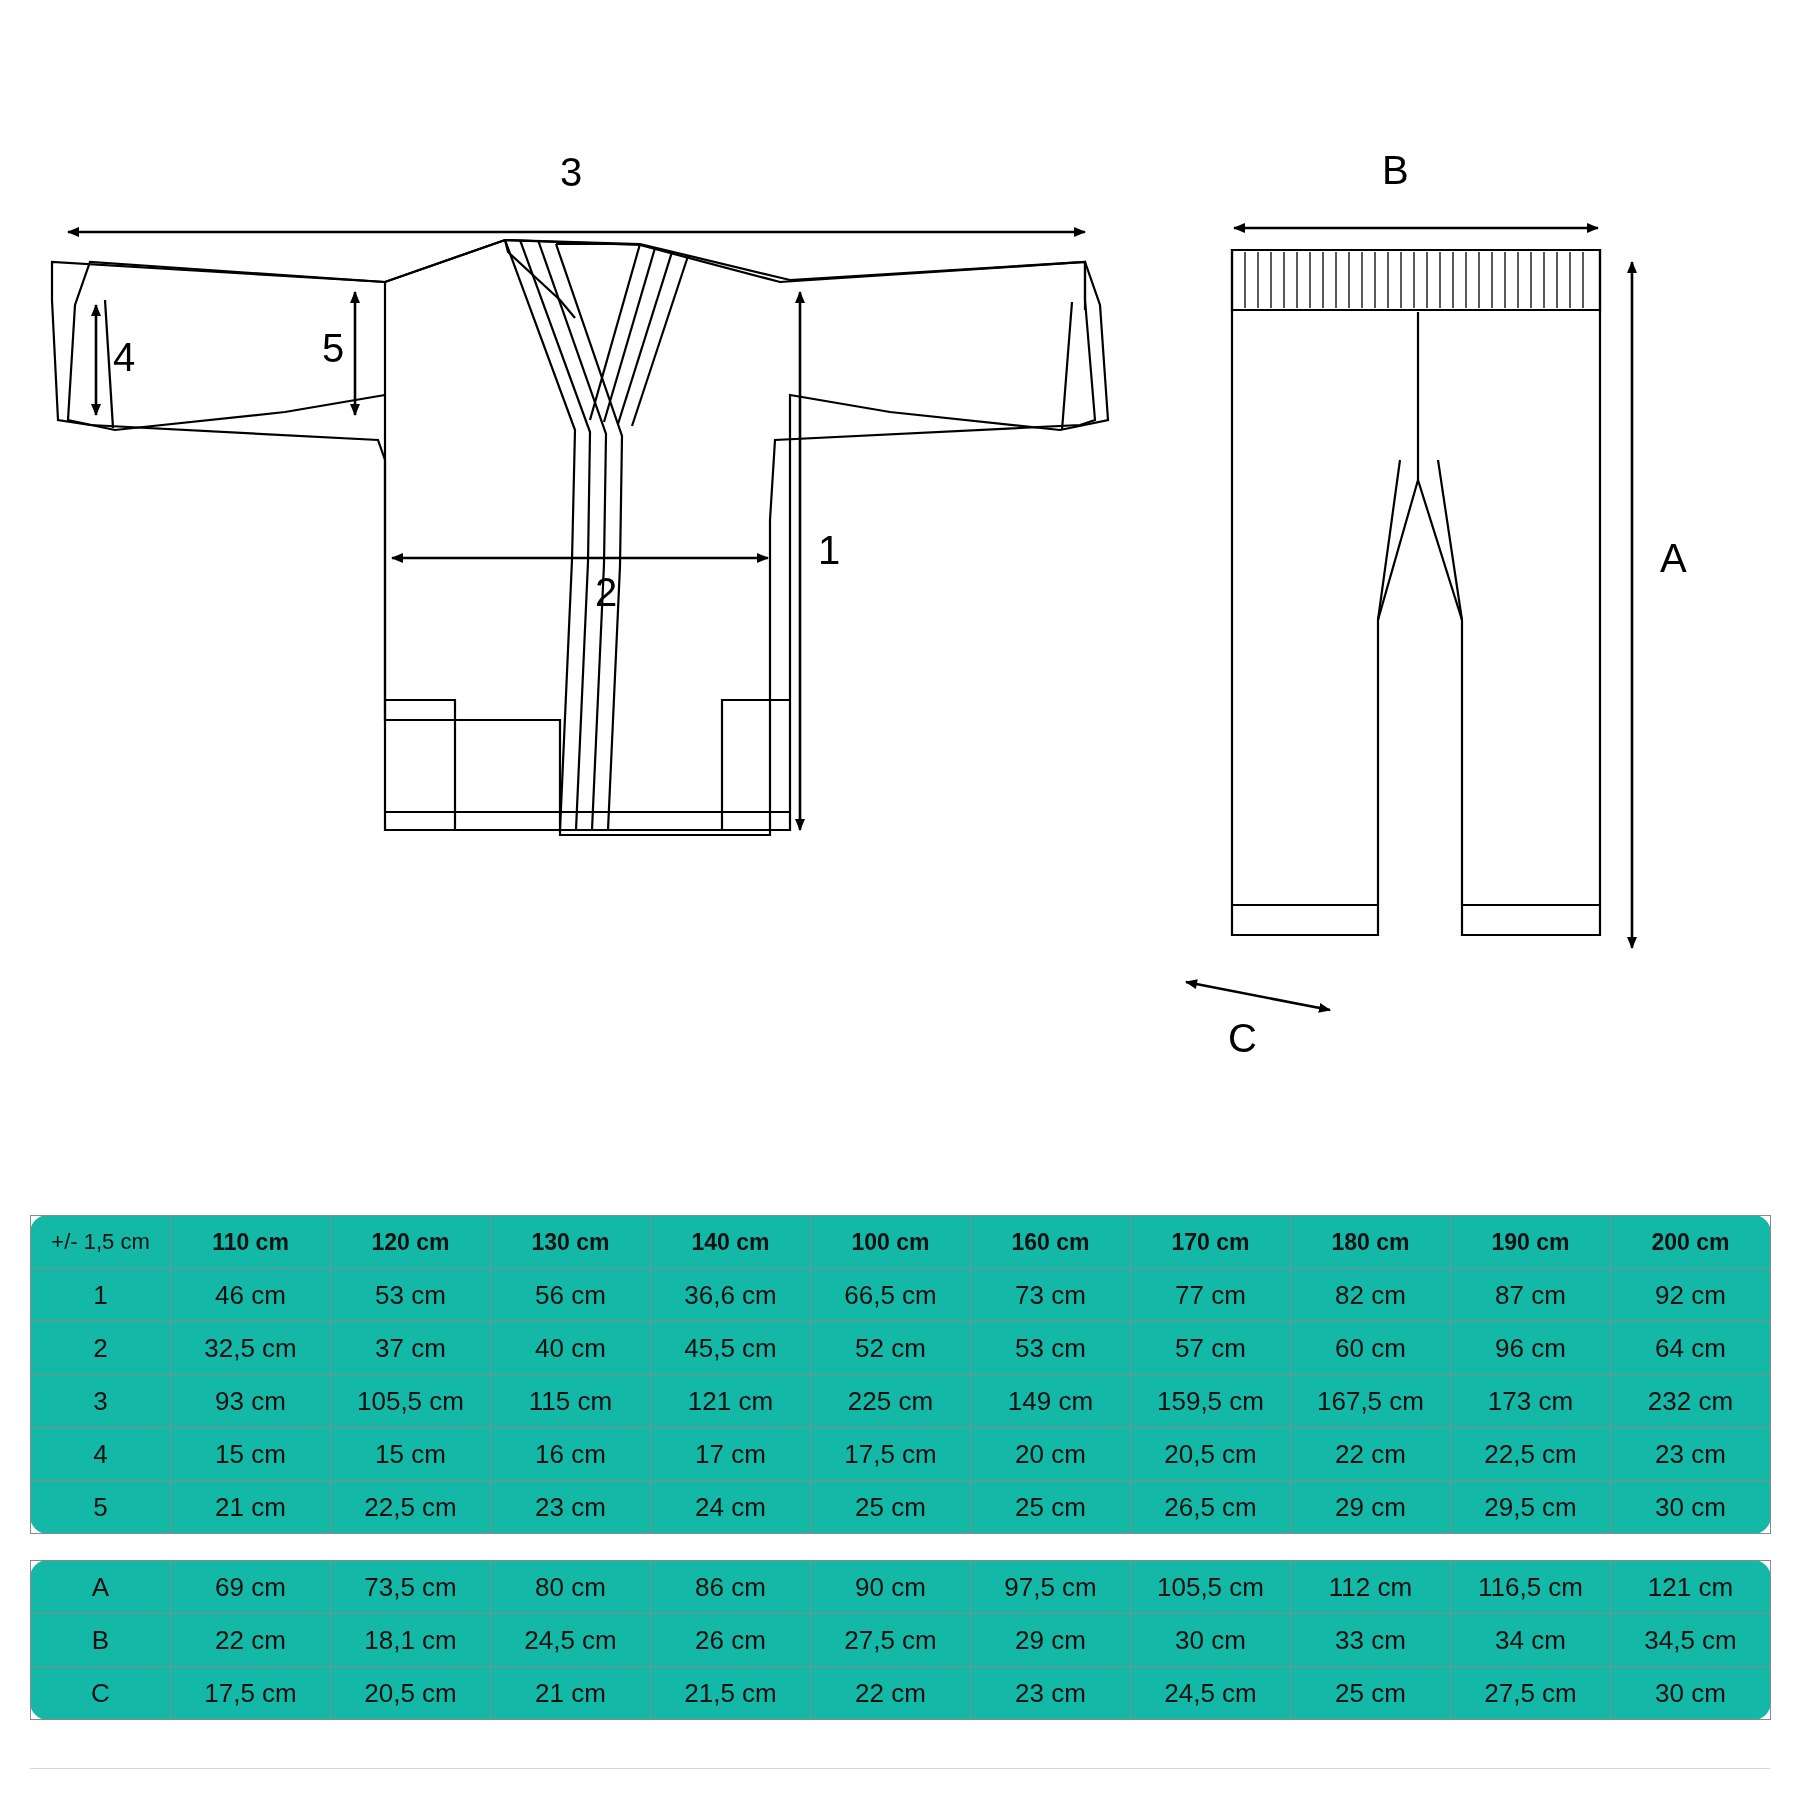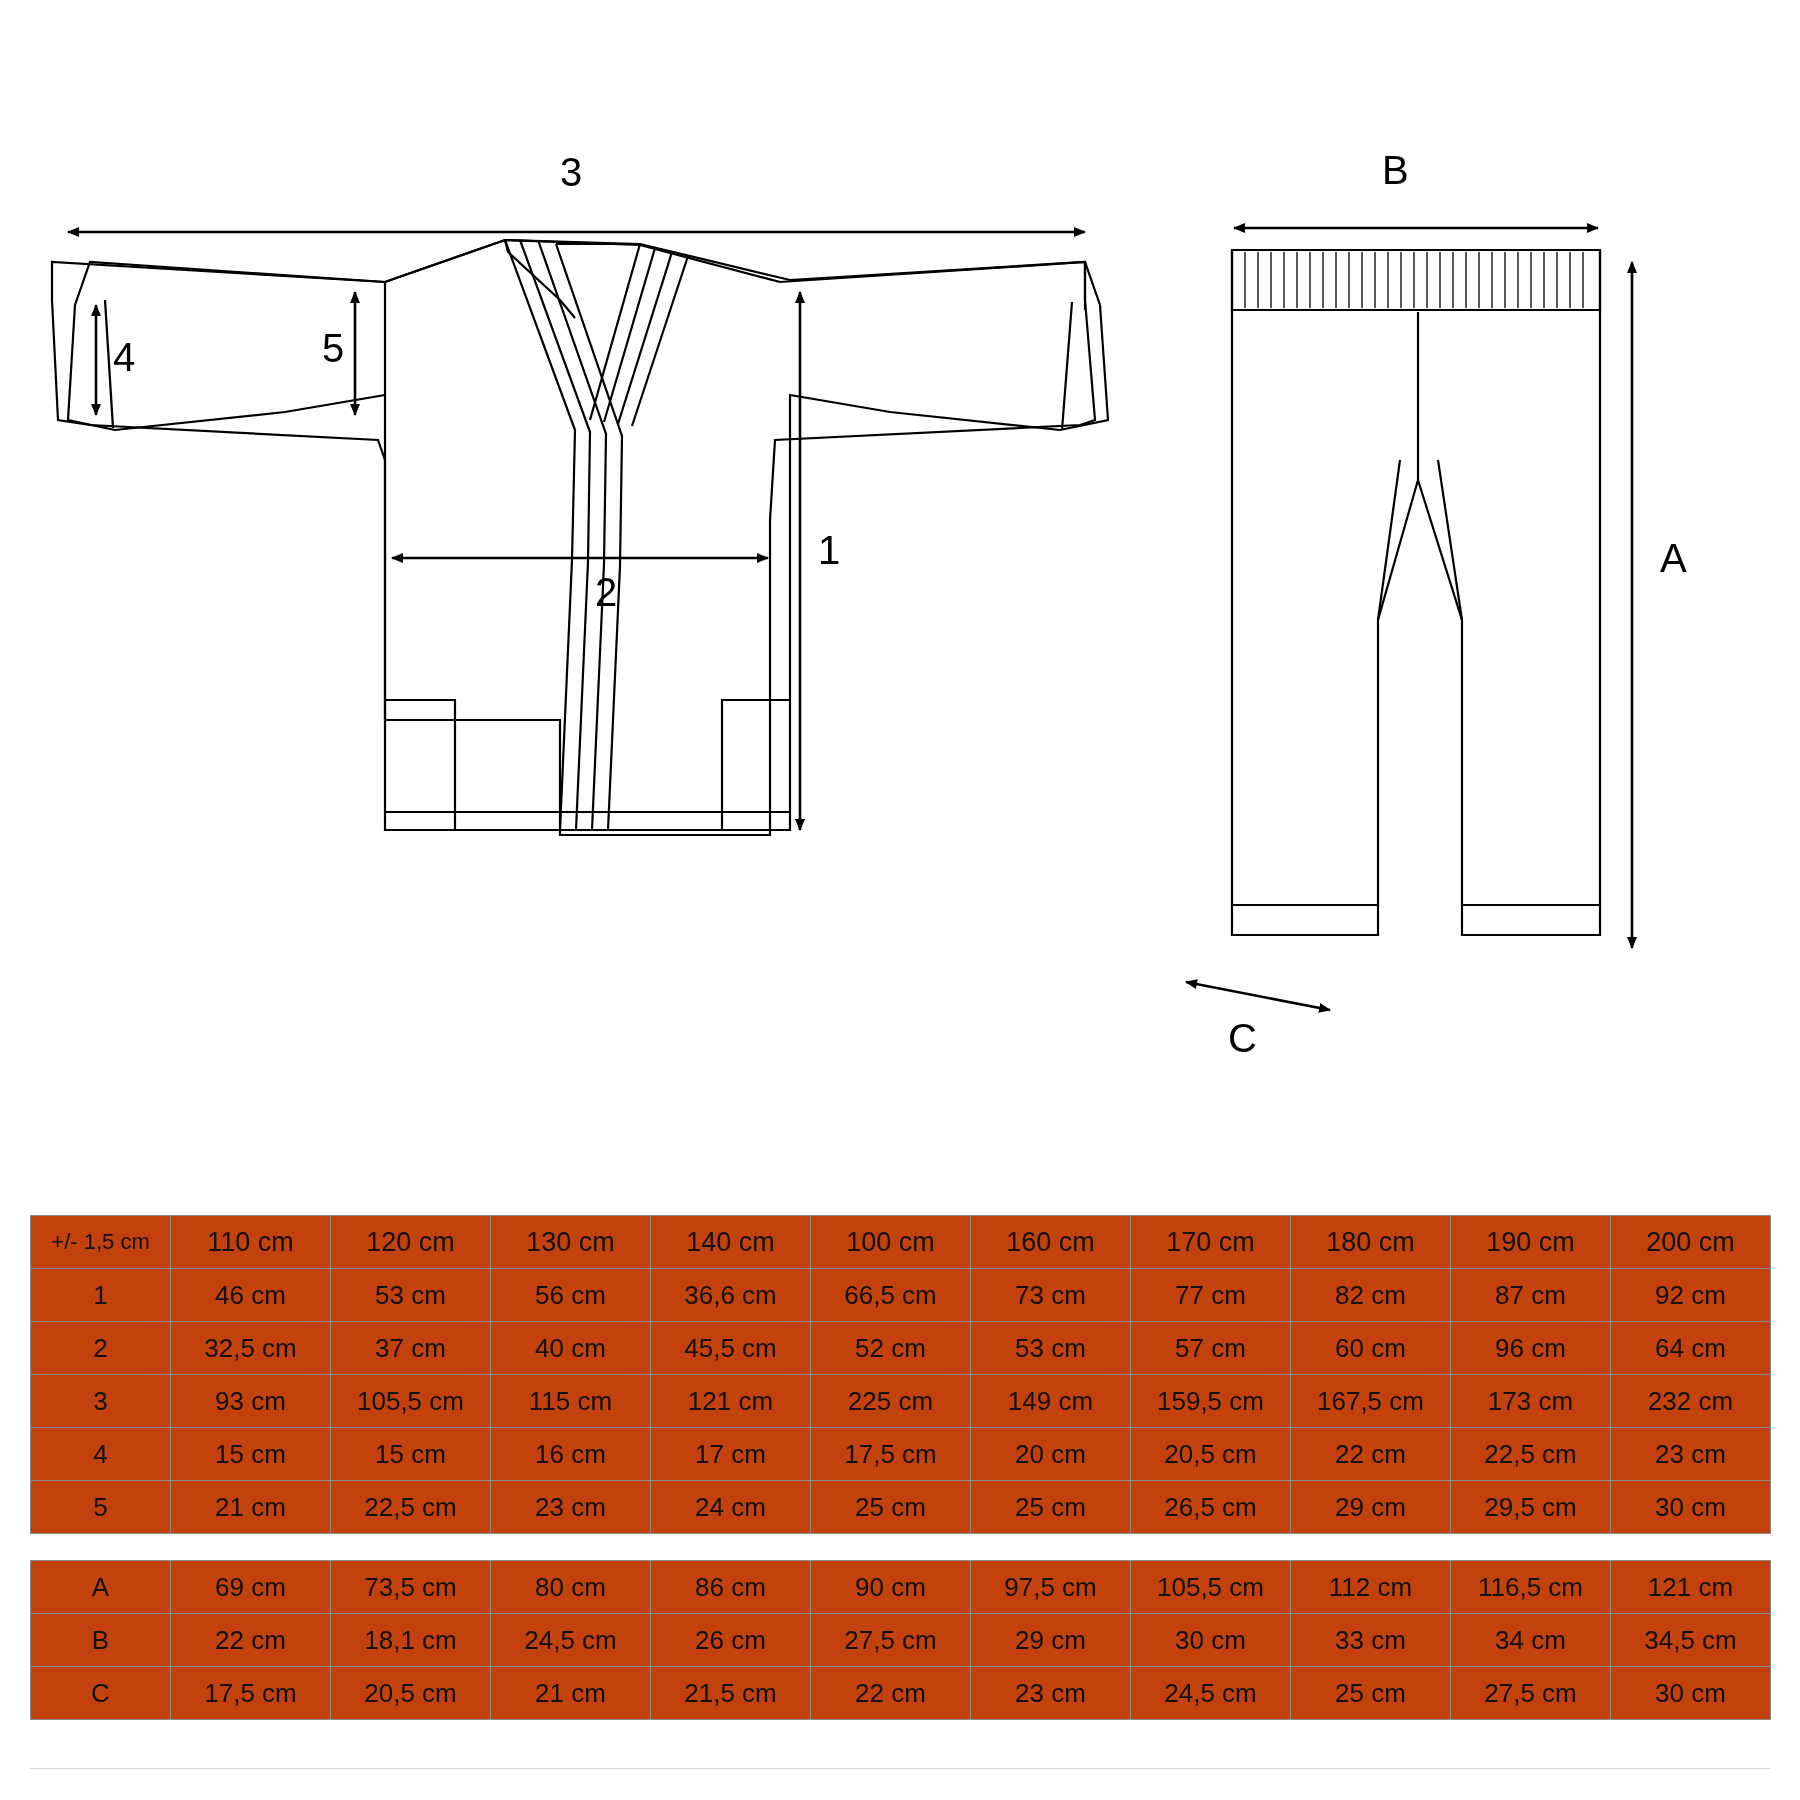--- a/index.html
+++ b/index.html
@@ -45,38 +45,39 @@
   .tables-wrap {
     position: absolute;
     left: 30px;
     top: 1215px;
     width: 1740px;
   }
   table.size-table {
     border-collapse: collapse;
     table-layout: fixed;
     width: 1740px;
-    background: #c2410c;
+    background: #14b8a6;
+    border-radius: 18px;
   }
   table.size-table td,
   table.size-table th {
     border: 1px solid #8a8a8a;
     text-align: center;
     vertical-align: middle;
     font-family: "Liberation Sans", sans-serif;
     font-size: 26px;
     color: #111;
     height: 48px;
     padding: 2px 4px;
     font-weight: normal;
     white-space: nowrap;
   }
   table.size-table th {
-    font-weight: normal;
-    font-size: 27px;
+    font-weight: bold;
+    font-size: 23px;
   }
   table.size-table th.corner {
     font-weight: normal;
     font-size: 22px;
   }
   table.size-table .rowhead {
     font-size: 26px;
   }
   col.c0 { width: 140px; }
   col.cx { width: 160px; }

